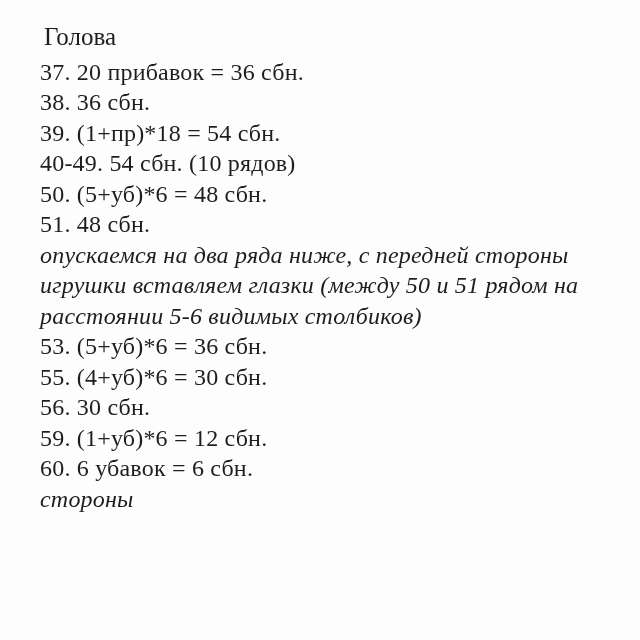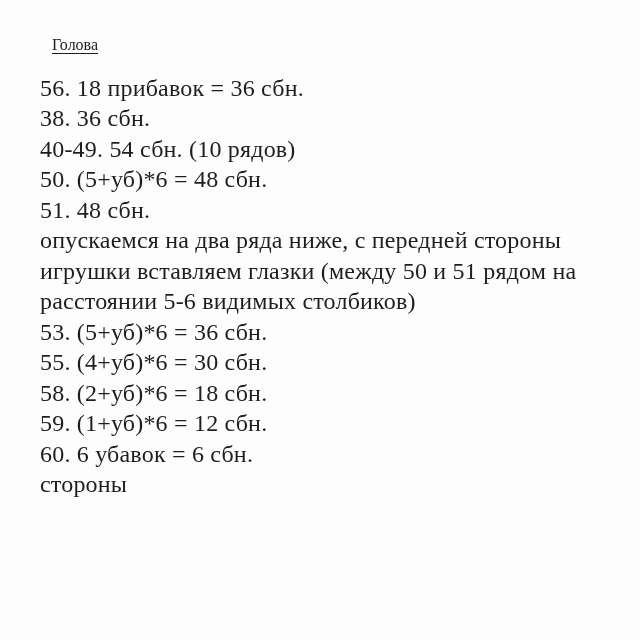--- a/index.html
+++ b/index.html
@@ -15,46 +15,47 @@
     color: #1e1e1e;
   }
   .doc {
     box-sizing: border-box;
     width: 640px;
     height: 640px;
     padding: 18px 14px 14px 40px;
     background: #fdfdfd;
   }
   .title {
-    font-size: 16px;
+    font-size: 25px;
     line-height: 30.5px;
     font-weight: normal;
-    margin: 12px;
-    text-decoration: underline;
+    margin: 4px;
     text-underline-offset: 3px;
   }
   .line {
     font-size: 24px;
     line-height: 30.5px;
     margin: 0;
     letter-spacing: 0.2px;
   }
   .italic {
+    font-style: italic;
   }
 </style>
 </head>
 <body>
 
 <div class="doc">
   <h1 class="title">Голова</h1>
-  <p class="line">56. 18 прибавок = 36 сбн.</p>
+  <p class="line">37. 20 прибавок = 36 сбн.</p>
   <p class="line">38. 36 сбн.</p>
+  <p class="line">39. (1+пр)*18 = 54 сбн.</p>
   <p class="line">40-49. 54 сбн. (10 рядов)</p>
   <p class="line">50. (5+уб)*6 = 48 сбн.</p>
   <p class="line">51. 48 сбн.</p>
   <p class="line italic">опускаемся на два ряда ниже, с передней стороны игрушки вставляем глазки (между 50 и 51 рядом на расстоянии 5-6 видимых столбиков)</p>
   <p class="line">53. (5+уб)*6 = 36 сбн.</p>
   <p class="line">55. (4+уб)*6 = 30 сбн.</p>
-  <p class="line">58. (2+уб)*6 = 18 сбн.</p>
+  <p class="line">56. 30 сбн.</p>
   <p class="line">59. (1+уб)*6 = 12 сбн.</p>
   <p class="line">60. 6 убавок = 6 сбн.</p>
   <p class="line italic">стороны</p>
 </div>
 
 </body></html>

